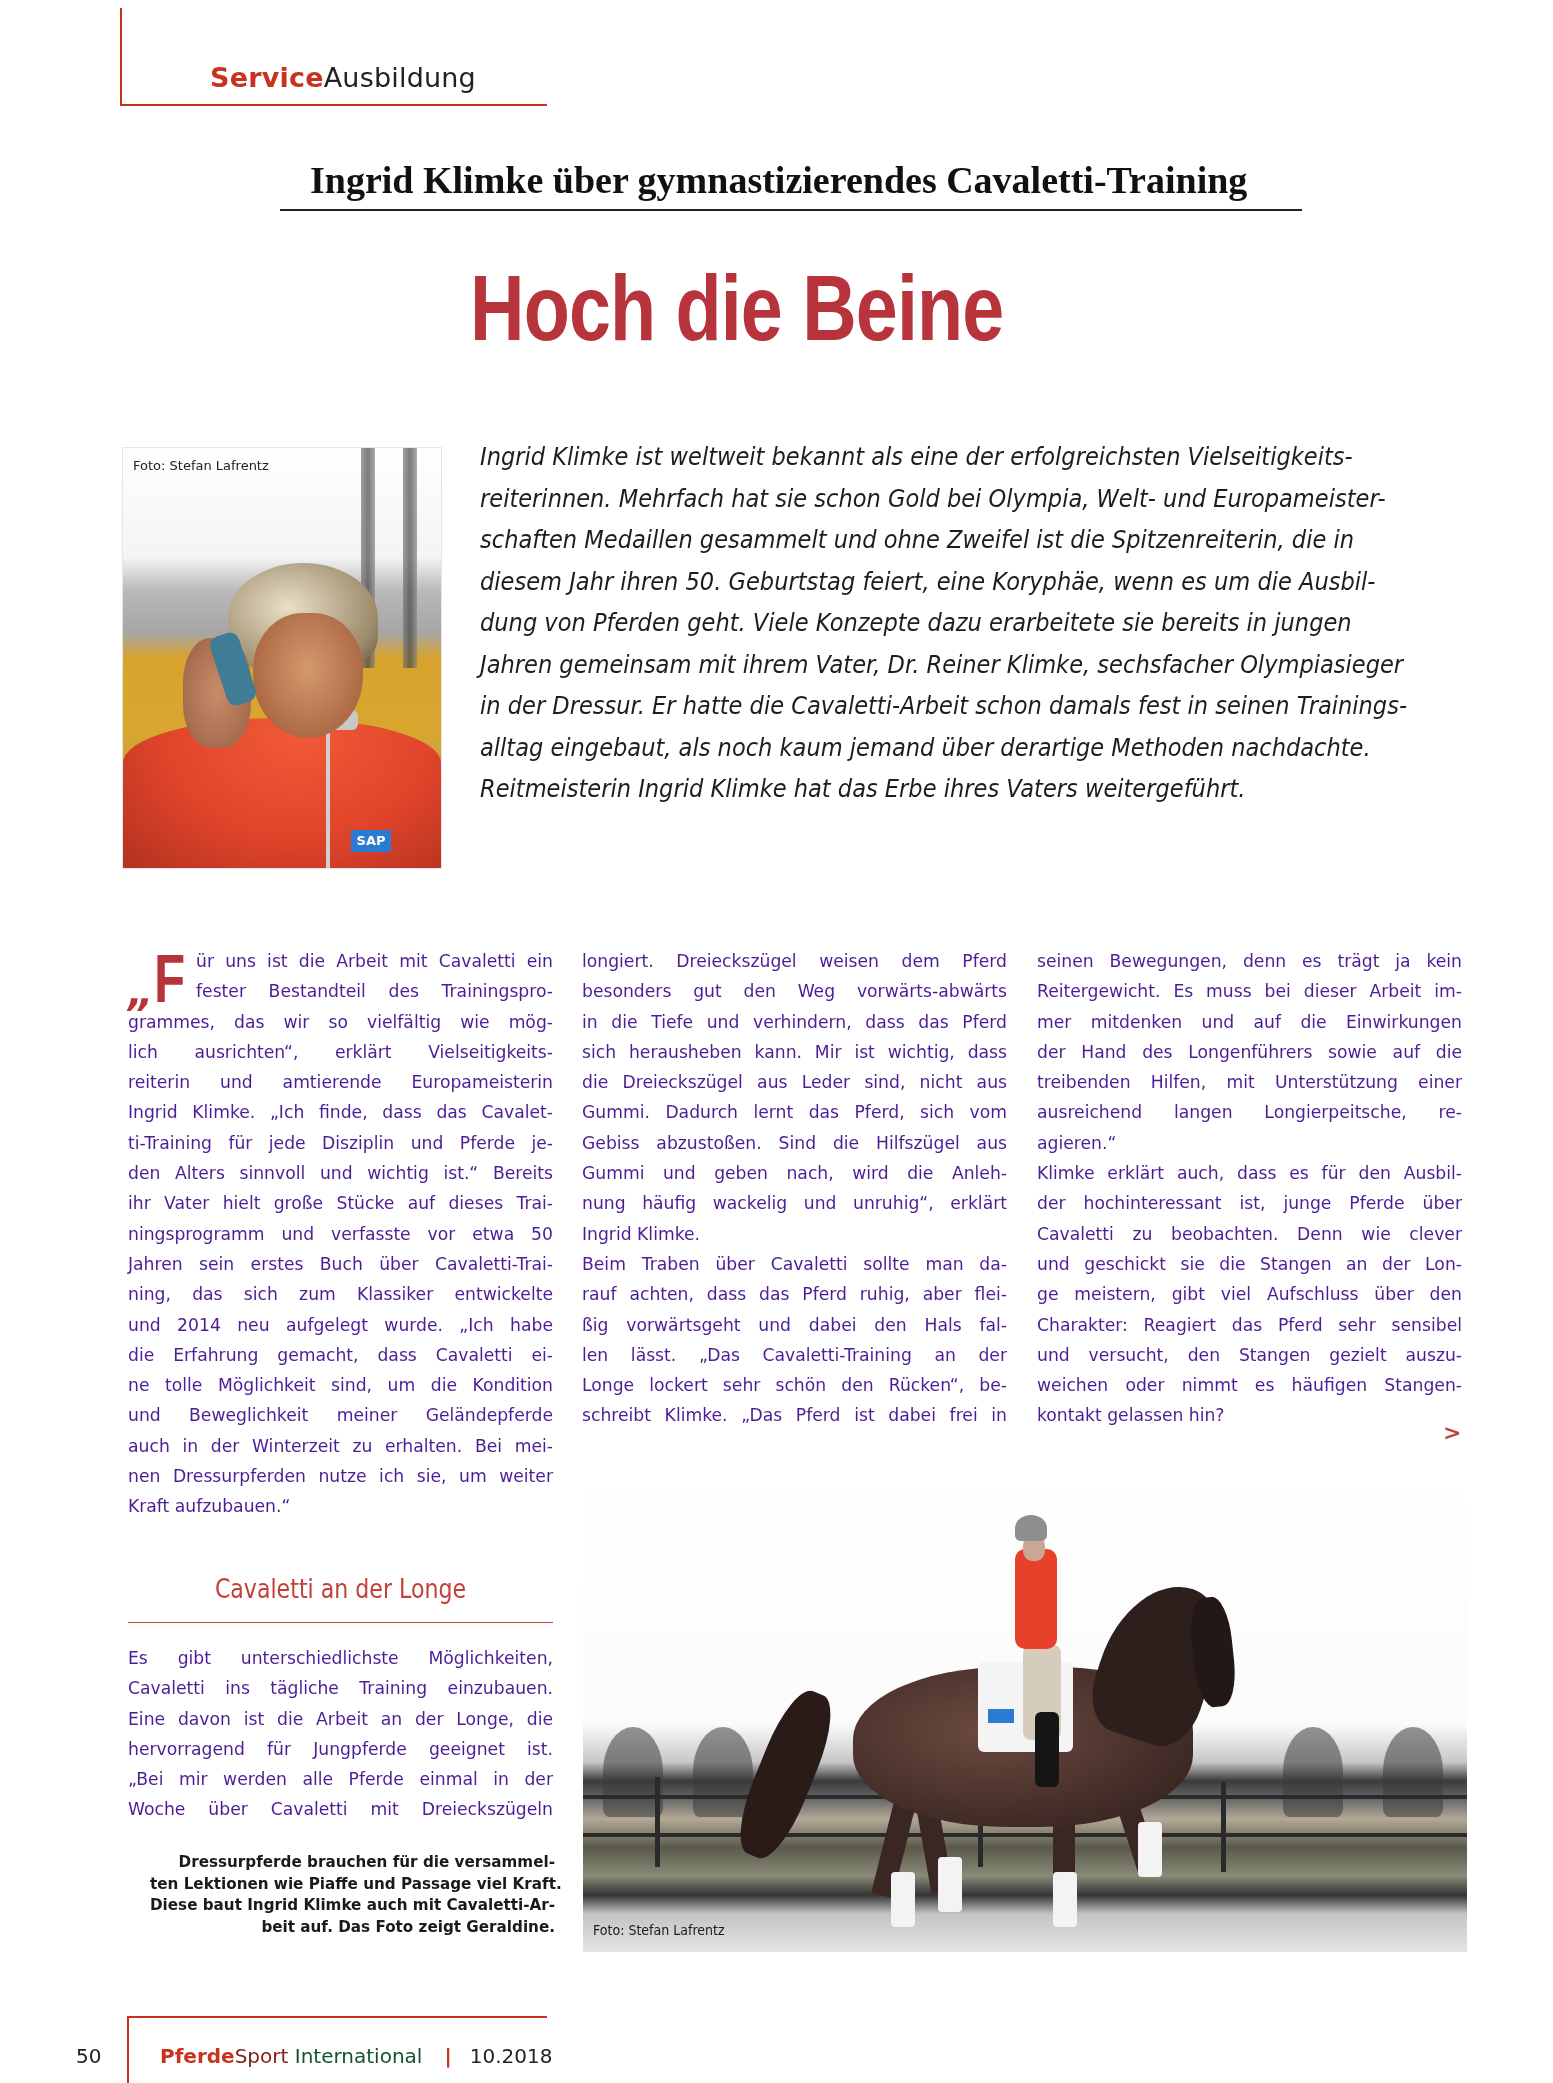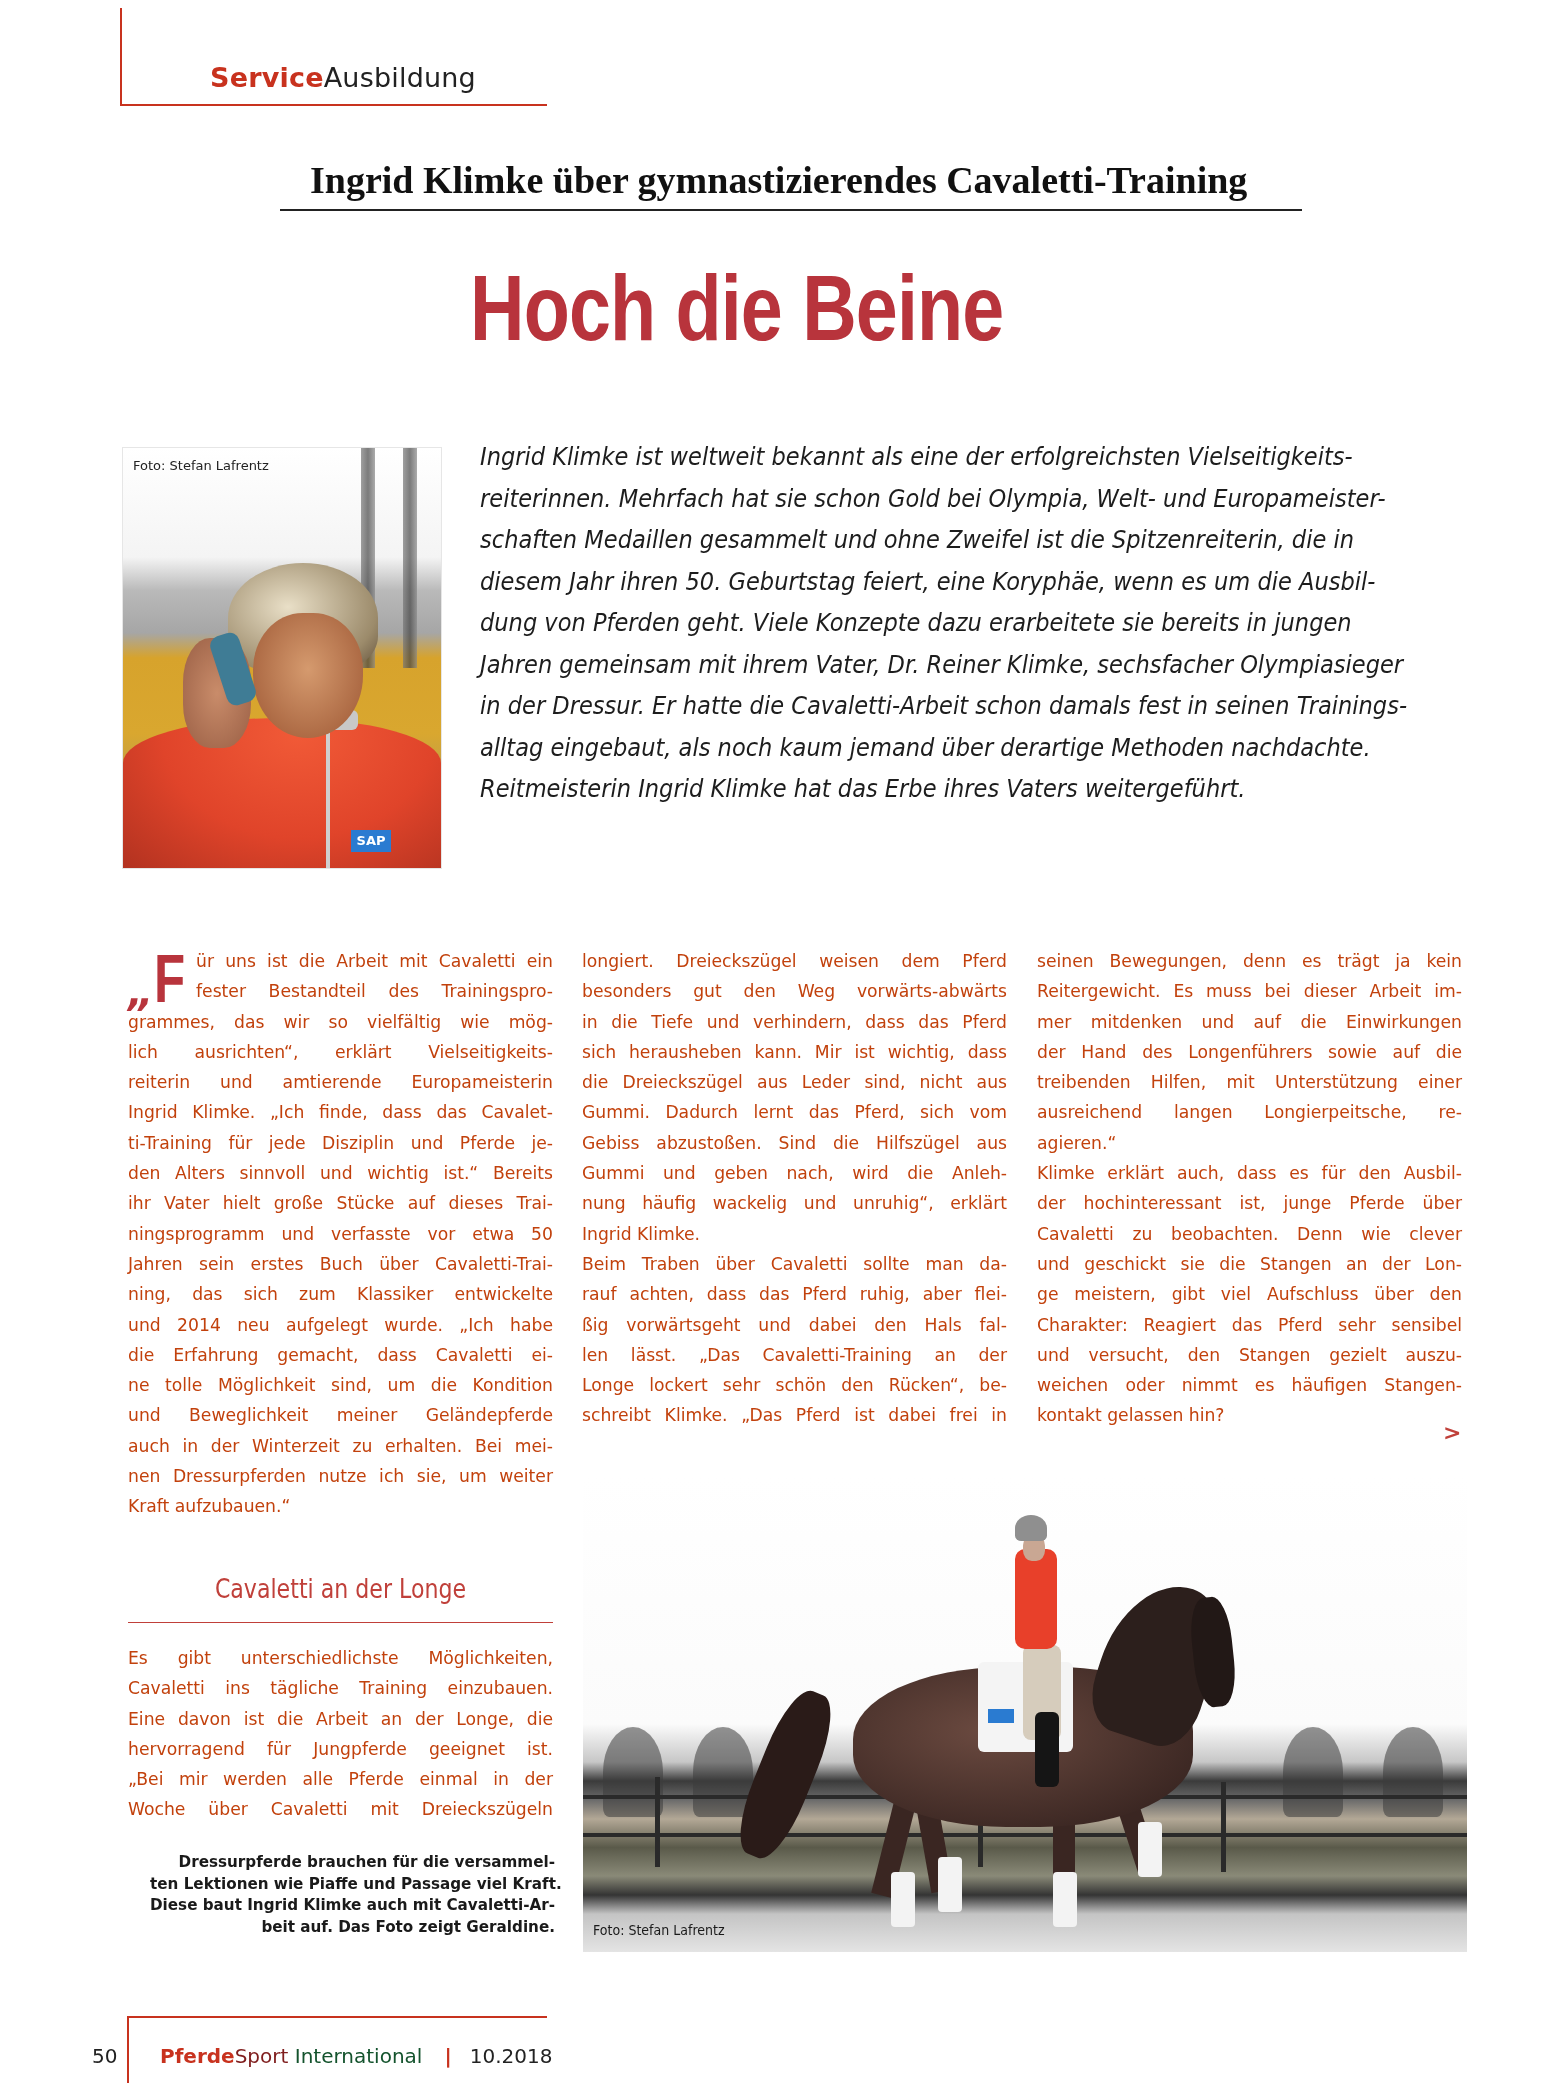--- a/index.html
+++ b/index.html
@@ -30,21 +30,21 @@
     .portrait .zip { position: absolute; left: 203px; top: 275px; width: 4px; height: 145px; background: #cfcfcf; }
     .portrait .collar { position: absolute; left: 175px; top: 262px; width: 60px; height: 20px; background: #c8c8c8; border-radius: 6px; }
     .portrait .sap { position: absolute; left: 228px; top: 382px; width: 40px; height: 22px; background: #2a7bd1; color: #fff; font-size: 13px; font-weight: bold; text-align: center; line-height: 22px; }
     .portrait .credit { position: absolute; left: 10px; top: 10px; font-size: 13px; color: #222; background: rgba(255,255,255,0.0); }
 
     
     .intro { position: absolute; left: 480px; top: 436px; width: 960px; font-family: "DejaVu Sans", sans-serif; font-style: italic; font-size: 24.5px; line-height: 41.5px; color: #1d1d1d; transform: scaleX(0.92); transform-origin: left top; }
     .intro .ln { display: block; white-space: nowrap; }
 
     
-    .col { position: absolute; font-family: "DejaVu Sans", sans-serif; font-size: 17.2px; line-height: 30.3px; color: #c2410c; }
+    .col { position: absolute; font-family: "DejaVu Sans", sans-serif; font-size: 17.2px; line-height: 30.3px; color: #4c1d95; }
     .col .ln { display: block; white-space: nowrap; text-align: justify; text-align-last: justify; }
     .col .ln.last { text-align-last: left; }
     .col1 { left: 128px; top: 946px; width: 425px; }
     .col2 { left: 582px; top: 946px; width: 425px; }
     .col3 { left: 1037px; top: 946px; width: 425px; }
     .col1 .indent { padding-left: 68px; }
 
     .dropcap { position: absolute; left: 128px; top: 950px; width: 70px; height: 70px; }
     .dropcap .quote { position: absolute; left: 0; top: 22px; font-family: "DejaVu Sans", sans-serif; font-weight: bold; font-style: italic; font-size: 40px; color: #b8343c; line-height: 1; }
     .dropcap .letter { position: absolute; left: 26px; top: -6px; font-family: "Liberation Sans", sans-serif; font-weight: bold; font-size: 68px; color: #b8343c; line-height: 1; transform: scaleX(0.75); transform-origin: left top; }
@@ -75,21 +75,21 @@
     .horse-photo .rider { position: absolute; left: 432px; top: 72px; width: 42px; height: 100px; background: #e8402a; border-radius: 10px; }
     .horse-photo .helmet { position: absolute; left: 432px; top: 38px; width: 32px; height: 26px; border-radius: 50% 50% 20% 20%; background: #8f8f8f; }
     .horse-photo .riderface { position: absolute; left: 440px; top: 58px; width: 22px; height: 26px; background: #c9a793; border-radius: 40%; }
     .horse-photo .legs-rider { position: absolute; left: 440px; top: 168px; width: 38px; height: 95px; background: #d6ccbc; border-radius: 8px; }
     .horse-photo .boot { position: absolute; left: 452px; top: 235px; width: 24px; height: 75px; background: #151515; border-radius: 6px; }
     .horse-photo .credit { position: absolute; left: 10px; bottom: 14px; font-size: 14px; color: #1a1a1a; transform: scaleX(0.9); transform-origin: left bottom; }
 
     
     .foot-hline { position: absolute; left: 127px; top: 2016px; width: 420px; height: 2px; background: #c8321e; }
     .foot-vline { position: absolute; left: 127px; top: 2016px; width: 2px; height: 67px; background: #c8321e; }
-    .page-num { position: absolute; left: 92px; top: 2044px; font-size: 20px; color: #222; }
+    .page-num { position: absolute; left: 76px; top: 2044px; font-size: 20px; color: #222; }
     .pub { position: absolute; left: 160px; top: 2044px; font-size: 20px; white-space: nowrap; }
     .pub .p1 { color: #c8321e; font-weight: bold; }
     .pub .p2 { color: #7f1d1d; }
     .pub .p3 { color: #14532d; font-weight: normal; }
     .pub .sep { color: #c8321e; font-weight: bold; margin: 0 18px 0 22px; }
     .pub .issue { color: #222; }
   </style>
 </head>
 <body>
 

